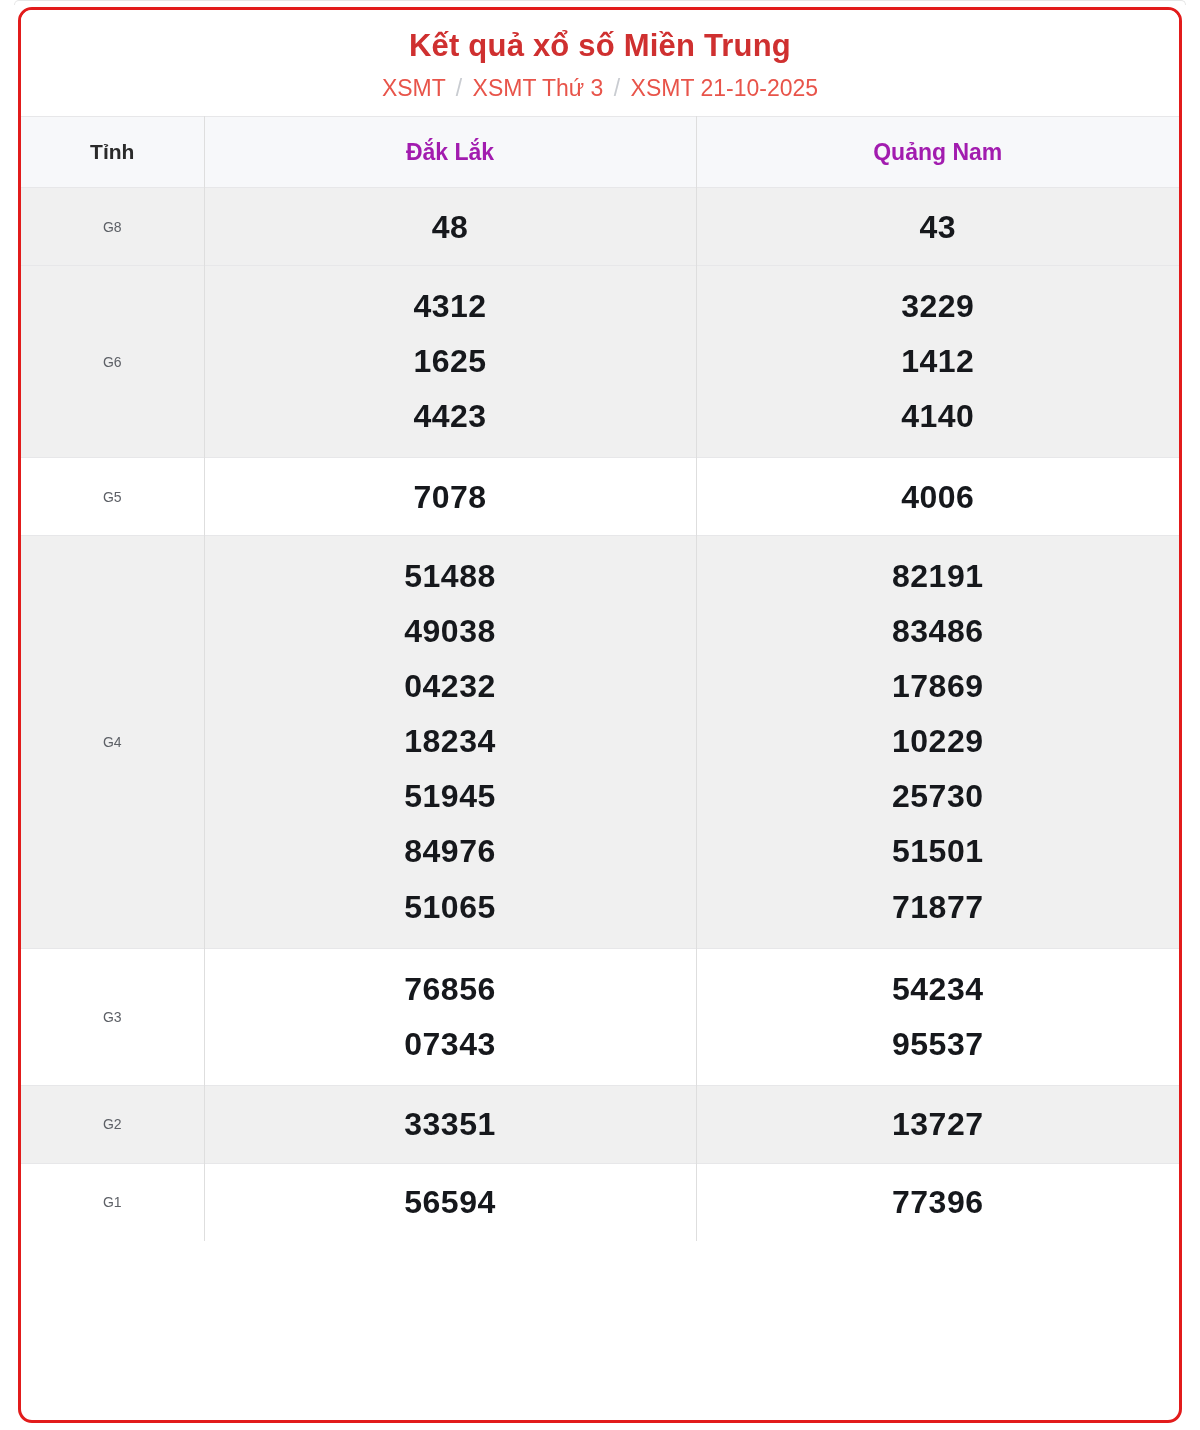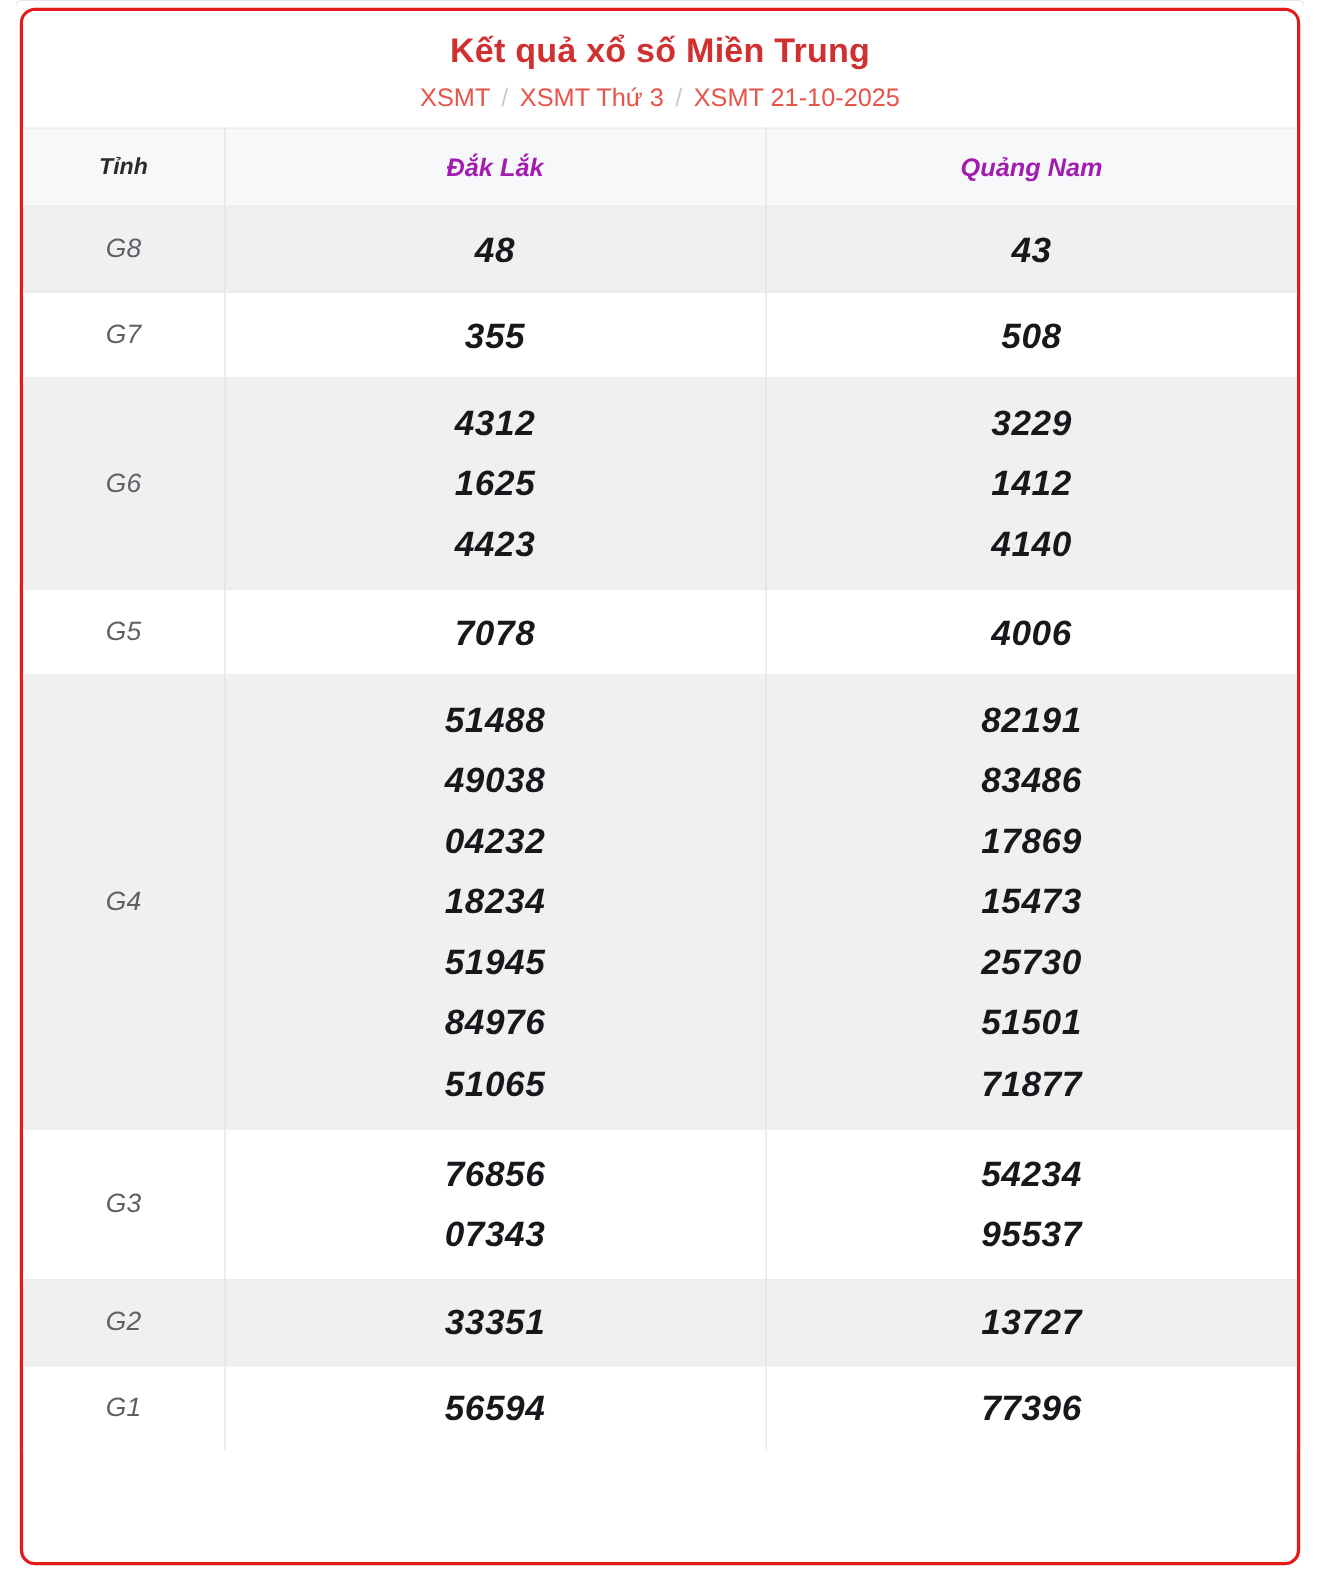--- a/index.html
+++ b/index.html
@@ -66,21 +66,20 @@
   .breadcrumb .sep {
     color: #c9ccd1;
     padding: 0 4px;
   }
 
   
   table.kq {
     width: 100%;
     border-collapse: collapse;
     table-layout: fixed;
-    font-style: italic;
   }
   table.kq col.c-prov { width: 183px; }
   table.kq col.c-dl   { width: 492px; }
   table.kq col.c-qn   { width: 483px; }
 
   table.kq th, table.kq td {
     border-top: 1px solid #e7e7e9;
     border-right: 1px solid #dedede;
     text-align: center;
     vertical-align: middle;
@@ -100,21 +99,21 @@
   th.h-city {
     font-size: 23px;
     font-weight: bold;
     color: #a21caf;
   }
 
   tbody tr.shaded td { background: #f0f0f0; }
   tbody tr.plain  td { background: #ffffff; }
 
   td.prize-label {
-    font-size: 24px;
+    font-size: 14px;
     color: #5d6066;
     font-weight: normal;
   }
   td.nums {
     font-size: 32px;
     font-weight: bold;
     color: #16181c;
     line-height: 1.72;
     padding: 13px 0;
     letter-spacing: .5px;
@@ -175,29 +174,20 @@
       <tr class="shaded row-g8">
         <td class="prize-label">G8</td>
         <td class="nums">
           <span class="n">48</span>
         </td>
         <td class="nums">
           <span class="n">43</span>
         </td>
       </tr>
 
-      <tr class="plain row-g7">
-        <td class="prize-label">G7</td>
-        <td class="nums">
-          <span class="n">355</span>
-        </td>
-        <td class="nums">
-          <span class="n">508</span>
-        </td>
-      </tr>
 
       <tr class="shaded row-g6">
         <td class="prize-label">G6</td>
         <td class="nums">
           <span class="n">4312</span>
           <span class="n">1625</span>
           <span class="n">4423</span>
         </td>
         <td class="nums">
           <span class="n">3229</span>
@@ -224,21 +214,21 @@
           <span class="n">04232</span>
           <span class="n">18234</span>
           <span class="n">51945</span>
           <span class="n">84976</span>
           <span class="n">51065</span>
         </td>
         <td class="nums">
           <span class="n">82191</span>
           <span class="n">83486</span>
           <span class="n">17869</span>
-          <span class="n">15473</span>
+          <span class="n">10229</span>
           <span class="n">25730</span>
           <span class="n">51501</span>
           <span class="n">71877</span>
         </td>
       </tr>
 
       <tr class="plain row-g3">
         <td class="prize-label">G3</td>
         <td class="nums">
           <span class="n">76856</span>

